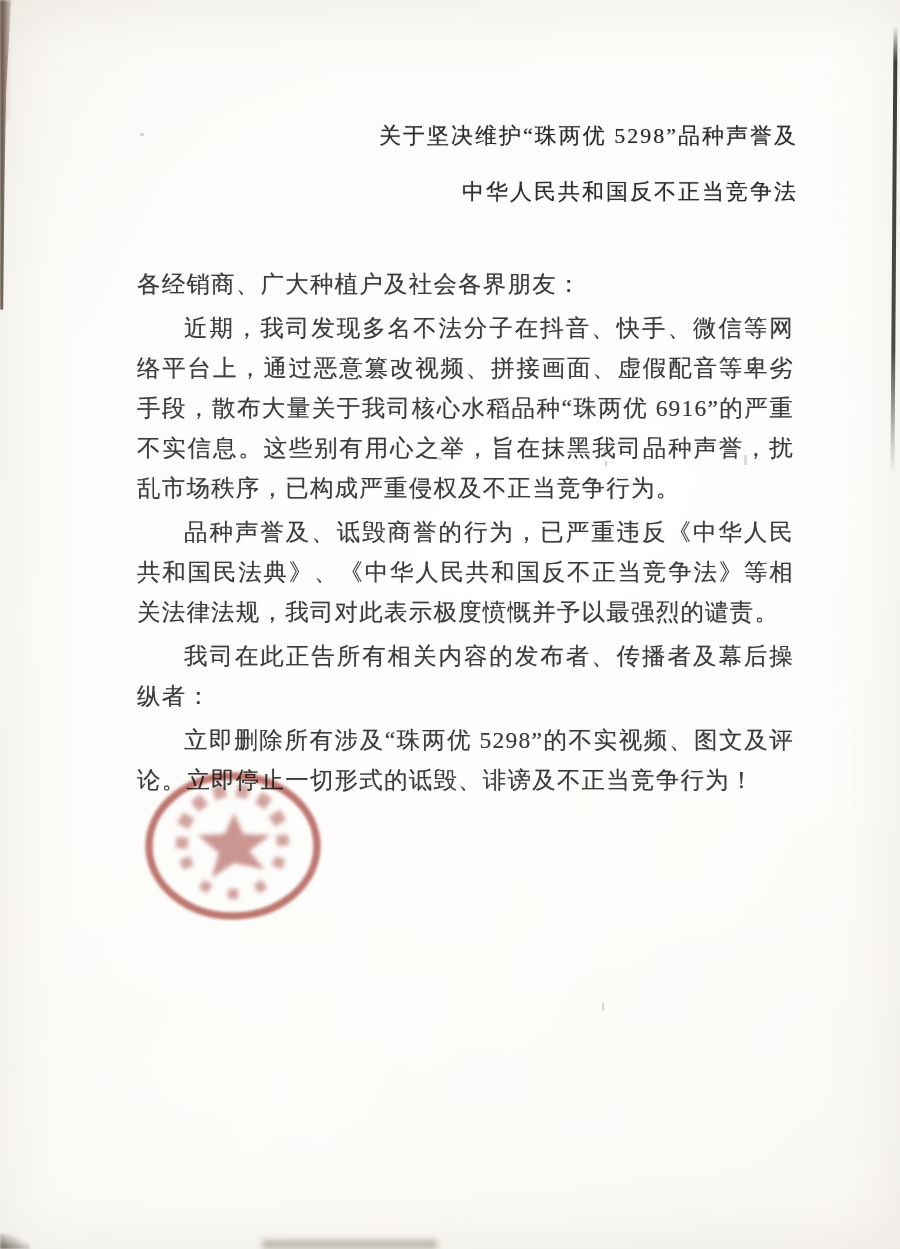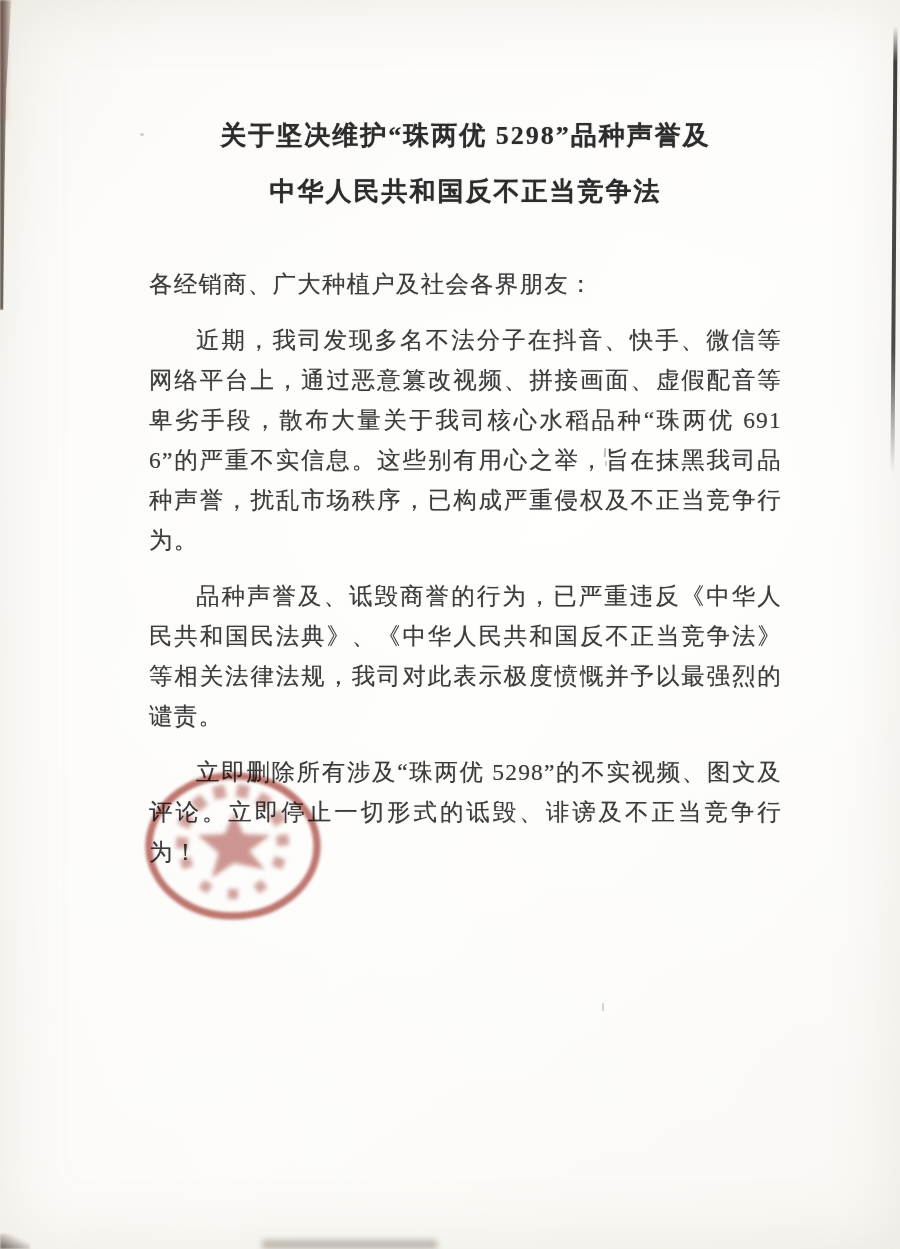--- a/index.html
+++ b/index.html
@@ -55,40 +55,40 @@
   .artifact.a5{left:602px;top:1003px;width:2px;height:8px;opacity:.35;filter:blur(.5px);}
   .artifact.a6{left:744px;top:455px;width:3px;height:10px;opacity:.3;filter:blur(.6px);}
 
   
   .doc{
     position:absolute;left:133px;top:0;width:665px;
     color:#3a3a3a;
   }
   .title-block{
     margin-top:108px;
-    text-align:center;
-    font-size:26px;
+    text-align:right;
+    font-size:22px;
     line-height:56px;
-    font-weight:700;
+    font-weight:400;
     color:#2c2c2c;
     letter-spacing:2px;
     text-shadow:0 0 1px rgba(50,50,50,0.55);
   }
   .body-block{
     margin-top:44px;
     font-size:23.5px;
     line-height:40px;
     letter-spacing:1.2px;
     text-align:justify;
     text-justify:inter-ideograph;
     word-break:break-all;
     color:#3c3c3c;
     text-shadow:0 0 0.8px rgba(60,60,60,0.5);
   }
-  .body-block p{margin:16px;text-indent:2em;}
+  .body-block p{margin:4px;text-indent:2em;}
   .body-block p.no-indent{text-indent:0;}
 
   
   .stamp{
     position:absolute;left:143px;top:768px;width:184px;height:158px;
     mix-blend-mode:multiply;
     opacity:0.88;
   }
 </style>
 </head>
@@ -112,20 +112,21 @@
     <div class="title-block">
       <div>关于坚决维护“珠两优 5298”品种声誉及</div>
       <div>中华人民共和国反不正当竞争法</div>
     </div>
     <div class="body-block">
       <p class="no-indent">各经销商、广大种植户及社会各界朋友：</p>
       <div>
 
       <p>近期，我司发现多名不法分子在抖音、快手、微信等网络平台上，通过恶意篡改视频、拼接画面、虚假配音等卑劣手段，散布大量关于我司核心水稻品种“珠两优 6916”的严重不实信息。这些别有用心之举，旨在抹黑我司品种声誉，扰乱市场秩序，已构成严重侵权及不正当竞争行为。</p>
           <p>品种声誉及、诋毁商誉的行为，已严重违反《中华人民共和国民法典》、《中华人民共和国反不正当竞争法》等相关法律法规，我司对此表示极度愤慨并予以最强烈的谴责。</p>
+          <p>我司在此正告所有相关内容的发布者、传播者及幕后操纵者：</p>
           <p>立即删除所有涉及“珠两优 5298”的不实视频、图文及评论。立即停止一切形式的诋毁、诽谤及不正当竞争行为！</p>
         </div>
     </div>
   </div>
 
   <svg class="stamp" viewBox="0 0 184 158" xmlns="http://www.w3.org/2000/svg">
     <defs>
       <filter id="sblur" x="-20%" y="-20%" width="140%" height="140%">
         <feGaussianBlur stdDeviation="1.4"></feGaussianBlur>
       </filter>

